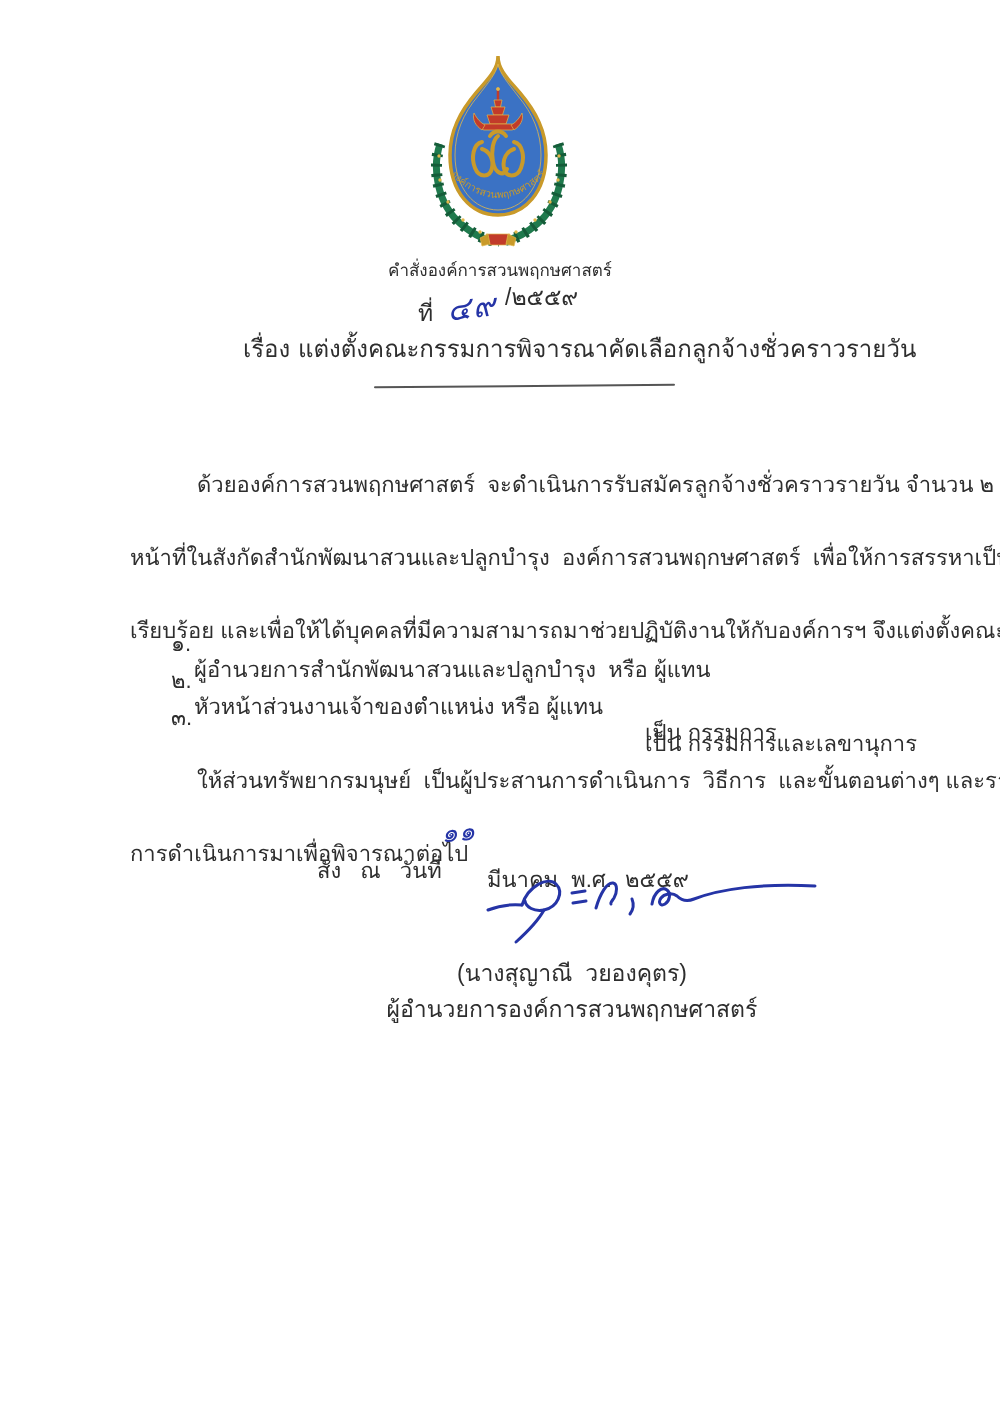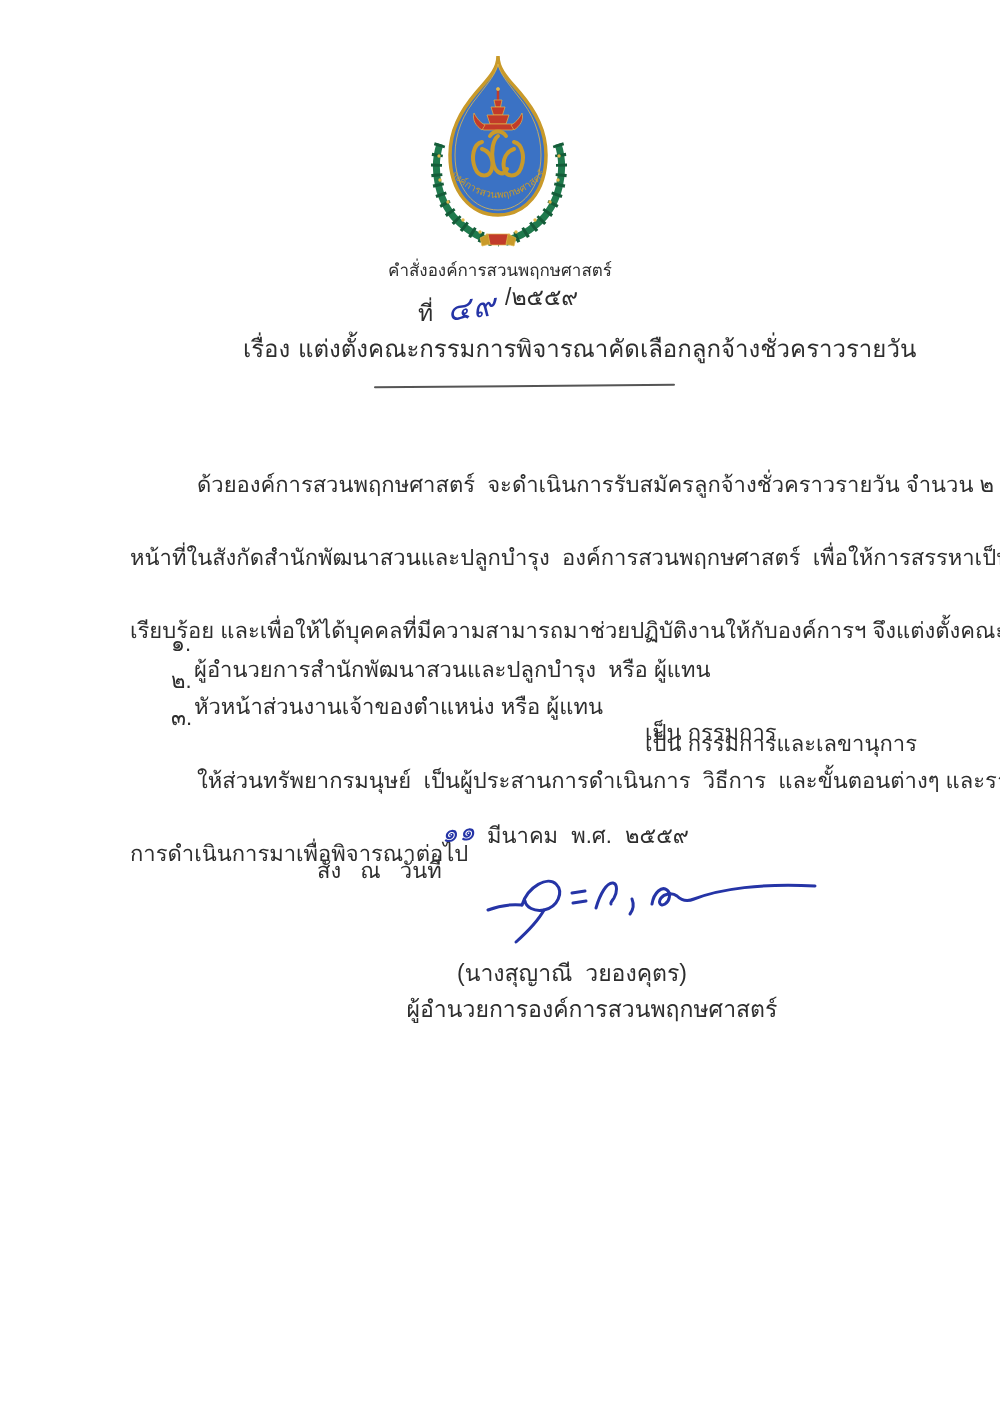--- a/index.html
+++ b/index.html
@@ -33,26 +33,26 @@
   .crow  { position:absolute; left:0; width:800px; height:30px; font-size:22px; }
   .crow.r0 { top:8px; } .crow.r1 { top:45px; } .crow.r2 { top:82px; }
   .cnum  { position:absolute; left:41px; white-space:pre; }
   .cpos  { position:absolute; left:64px; white-space:pre; }
   .crole { position:absolute; left:515px; white-space:pre; }
 
   
   .date-prefix { top:853px; left:317px; font-size:22px; word-spacing:13px; }
   .date-hand   { top:811px; left:441px; font-size:26px; color:var(--ink,#2534a6);
                  transform:rotate(-5deg); font-style:italic; letter-spacing:1px; }
-  .date-suffix { top:818px; left:487px; font-size:22px; word-spacing:7px; }
+  .date-suffix { top:862px; left:487px; font-size:22px; word-spacing:7px; }
 
   
   .sig-svg    { top:870px; left:478px; width:345px; height:88px; }
   .sig-name   { top:955px; left:572px; transform:translateX(-50%); font-size:23px; }
-  .sig-title  { top:991px; left:572px; transform:translateX(-50%); font-size:23px;margin-left:20px; }
+  .sig-title  { top:991px; left:572px; transform:translateX(-50%); font-size:23px; }
 
   
   .emblem { top:52px; left:430px; width:138px; height:200px; }
 </style>
 </head>
 <body>
 
 <div class="page">
 
   <svg class="abs emblem" viewBox="0 0 138 200" aria-hidden="true">

